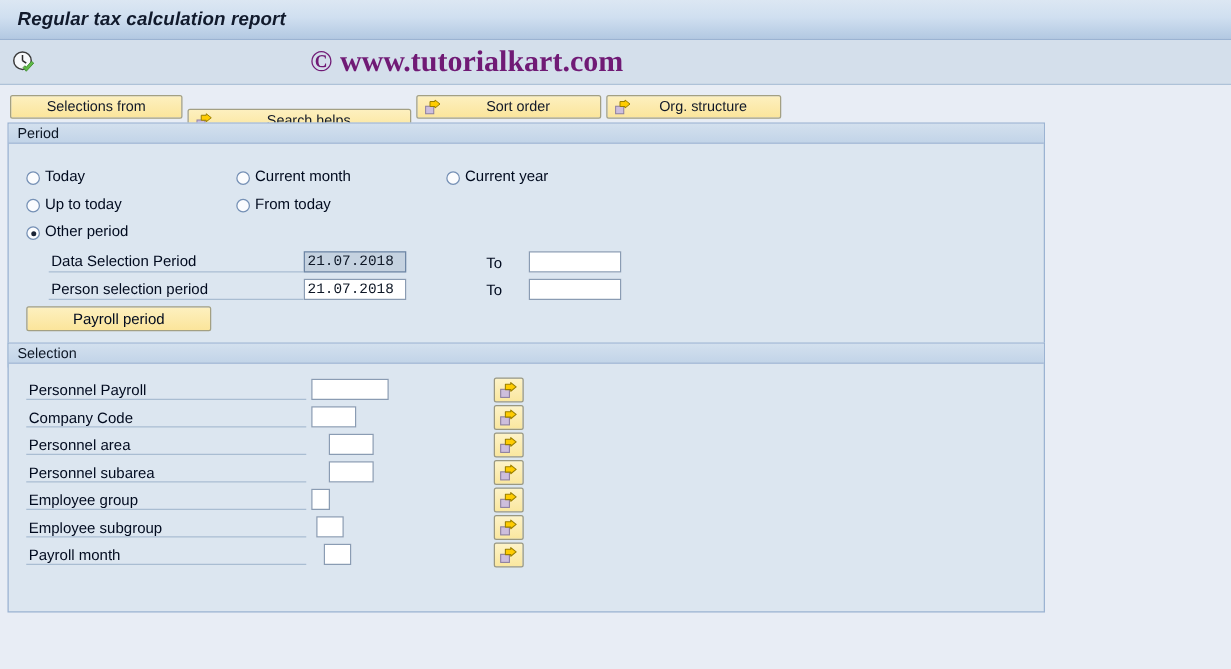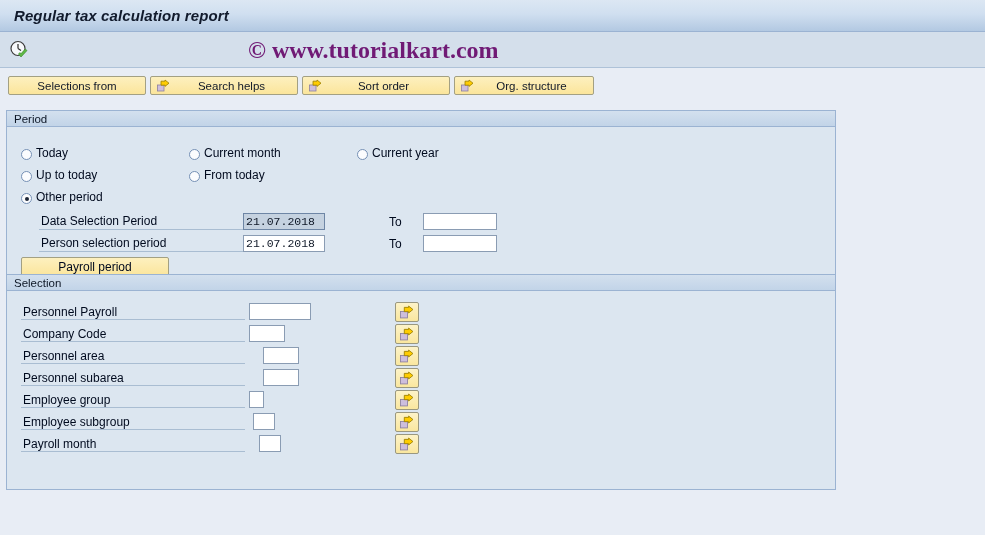--- a/index.html
+++ b/index.html
@@ -83,21 +83,21 @@
     align-items: center;
     justify-content: flex-start;
     font-size: 11.5px;
     color: #101828;
     cursor: pointer;
     box-sizing: border-box;
     padding: 0 6px;
     white-space: nowrap;
   }
   .sapbtn.w1 { width: 138px; }
-  .sapbtn.w2 { width: 148px; }
+  .sapbtn.w2 { width: 179px; margin-top: 11px; }
   .sapbtn.w3 { width: 148px; }
   .sapbtn.w4 { width: 140px; }
   .sapbtn .lbl { flex: 1; text-align: center; }
 
   .arrow-ico {
     width: 13px;
     height: 13px;
     flex: 0 0 13px;
     position: relative;
     margin-right: 2px;
@@ -118,21 +118,21 @@
     border-bottom: 1px solid #9bb3d2;
     display: flex;
     align-items: center;
     padding-left: 7px;
     font-size: 11.5px;
     color: #0d1726;
     box-sizing: border-box;
   }
   .panel-body { position: relative; }
 
-  #period-panel { top: 110px; height: 196px; }
+  #period-panel { top: 98px; height: 196px; }
   #period-panel .panel-body { height: 148px; }
   #selection-panel { top: 274px; height: 216px; }
   #selection-panel .panel-body { height: 198px; }
 
   
   .radio-row {
     position: absolute;
     display: flex;
     align-items: flex-end;
     cursor: pointer;

